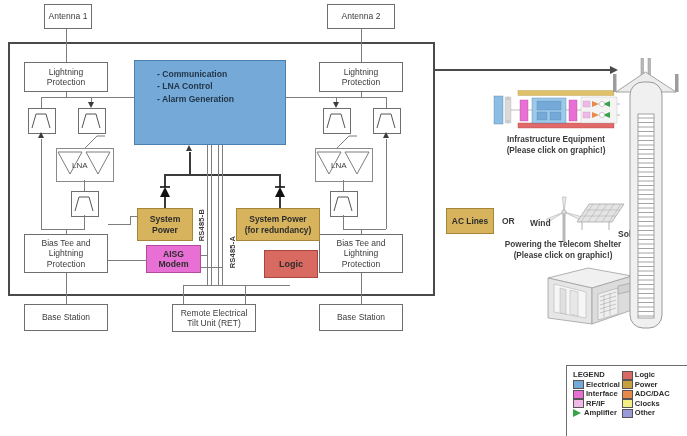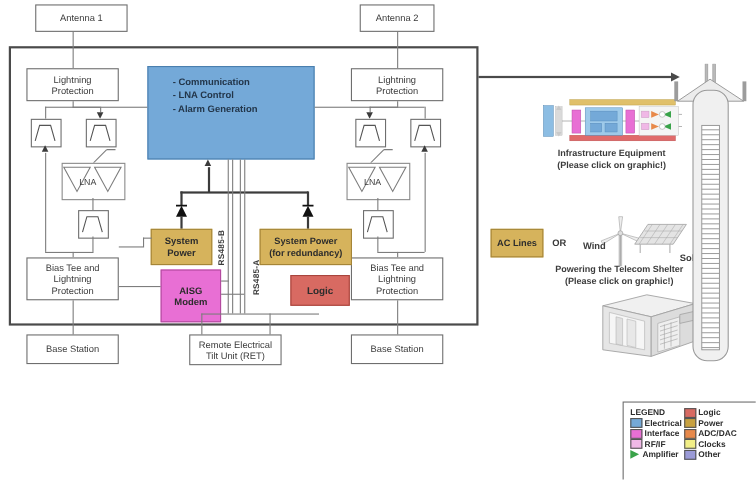--- a/index.html
+++ b/index.html
@@ -85,21 +85,21 @@
   .tri{display:inline-block;width:0;height:0;border-top:4px solid transparent;
        border-bottom:4px solid transparent;border-left:8px solid #3aa34a;
        vertical-align:middle;margin-right:3px;}
   .lg-title{font-size:9px;font-weight:bold;color:#1f1f1f;}
 </style>
 </head>
 <body>
 
 <div class="abs" id="enclosure" style="left:8px;top:42px;width:427px;height:254px;"></div>
 
-<div class="box plain" style="left:32px;top:4px;width:84px;height:25px;">
+<div class="box plain" style="left:44px;top:4px;width:48px;height:25px;">
   <span>Antenna 1</span>
 </div>
 <div class="box plain" style="left:327px;top:4px;width:68px;height:25px;">
   <span>Antenna 2</span>
 </div>
 
 <div class="v" style="left:66px;top:29px;height:33px;"></div>
 <div class="v" style="left:361px;top:29px;height:33px;"></div>
 
 <div class="box plain" style="left:24px;top:62px;width:84px;height:30px;flex-direction:column;">
@@ -247,21 +247,21 @@
 
 <div class="box c-power fill" style="left:137px;top:208px;width:56px;height:33px;flex-direction:column;font-size:8.6px;">
   <span>System</span>
   <span>Power</span>
 </div>
 <div class="box c-power fill" style="left:236px;top:208px;width:84px;height:33px;flex-direction:column;font-size:8.4px;">
   <span>System Power</span>
   <span>(for redundancy)</span>
 </div>
 
-<div class="box c-iface fill" style="left:146px;top:245px;width:55px;height:48px;flex-direction:column;font-size:8.6px;border-color:#b34a9f;">
+<div class="box c-iface fill" style="left:146px;top:245px;width:55px;height:28px;flex-direction:column;font-size:8.6px;border-color:#b34a9f;">
   <span>AISG</span>
   <span>Modem</span>
 </div>
 
 <div class="box c-logic fill" style="left:264px;top:250px;width:54px;height:28px;font-size:9px;border-color:#a8453d;">
   <span>Logic</span>
 </div>
 
 <div class="h" style="left:108px;top:224px;width:22px;"></div>
 <div class="v" style="left:130px;top:216px;height:9px;"></div>

